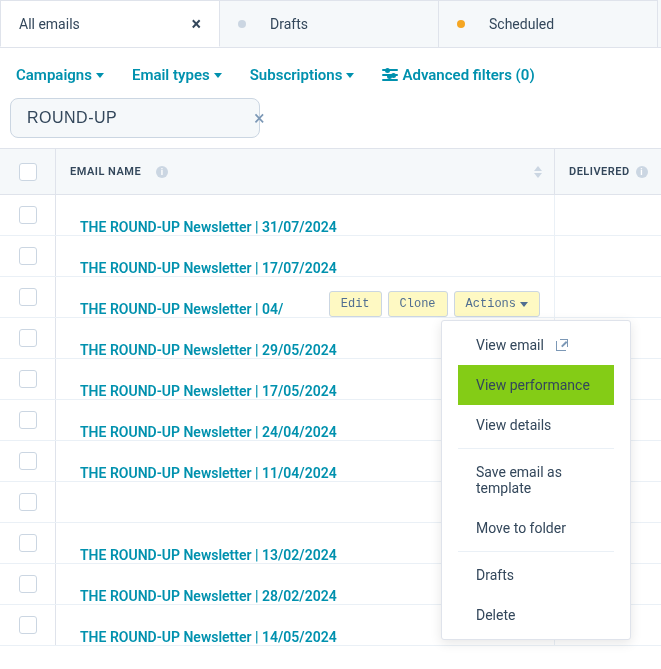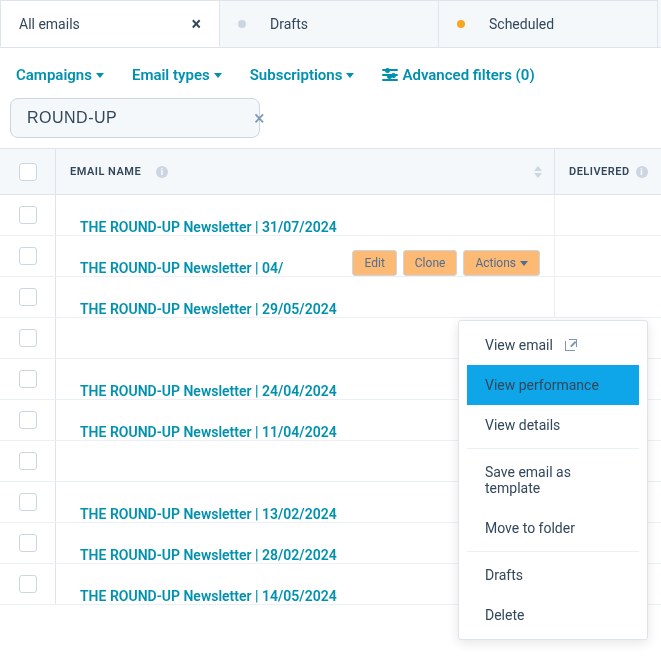--- a/index.html
+++ b/index.html
@@ -179,44 +179,44 @@
     }
     .checkbox {
       width: 18px; height: 18px; border: 1px solid #cbd6e2;
       border-radius: 3px; background: #fff; cursor: pointer;
     }
     .row-actions {
       display: flex; gap: 6px; align-items: center;
       margin-left: auto; flex-shrink: 0;
     }
     .btn {
-      border: 1px solid #cbd6e2; background: #fdba74;
+      border: 1px solid #cbd6e2; background: #fef9c3;
       color: #506e91; border-radius: 3px; padding: 5px 11px;
       font-size: 12px; cursor: pointer;
-      display: flex; align-items: center; gap: 4px;
+      display: flex; align-items: center; gap: 4px; font-family: Liberation Mono, monospace;
     }
     .btn.actions .caret-down { border-top-color: #506e91; }
     .dropdown {
       position: absolute;
-      right: 13px; top: 320px;
+      right: 30px; top: 320px;
       width: 190px;
       background: #fff;
       border: 1px solid #dfe3eb;
       border-radius: 3px;
       box-shadow: 0 3px 12px rgba(0,0,0,0.1);
       z-index: 50;
-      padding: 4px 8px;
+      padding: 4px 16px;
     }
     .dropdown-item {
       padding: 12px 18px; font-size: 14px;
       cursor: pointer; display: flex; align-items: center; gap: 8px;
       color: #33475b;
     }
     .dropdown-item.highlight {
-      background: #0ea5e9;
+      background: #84cc16;
       align-items: center;
     }
     .dropdown-sep {
       height: 1px; background: #eaf0f6; margin: 3px 0;
     }
     .ext-icon {
       width: 12px; height: 12px; position: relative; display: inline-block;
       margin-left: 4px;
     }
     .ext-icon::before {
@@ -303,20 +303,30 @@
     </div>
   </div>
   <div class="tbody" id="tbody">
       <div class="row">
         <div class="td-check">
           <div class="checkbox"></div>
         </div>
         <div class="td-name">
           <span class="dot grey"></span>
           <span class="email-link">THE ROUND-UP Newsletter | 31/07/2024</span>
+        </div>
+        <div class="td-delivered"></div>
+      </div>
+      <div class="row">
+        <div class="td-check">
+          <div class="checkbox"></div>
+        </div>
+        <div class="td-name">
+          <span class="dot green"></span>
+          <span class="email-link">THE ROUND-UP Newsletter | 17/07/2024</span>
         </div>
         <div class="td-delivered"></div>
       </div>
       <div class="row">
         <div class="td-check">
           <div class="checkbox"></div>
         </div>
         <div class="td-name">
           <span class="dot green"></span>
           <span class="email-link">THE ROUND-UP Newsletter | 04/</span>
@@ -338,20 +348,24 @@
         <div class="td-name">
           <span class="dot green"></span>
           <span class="email-link">THE ROUND-UP Newsletter | 29/05/2024</span>
         </div>
         <div class="td-delivered"></div>
       </div>
       <div class="row">
         <div class="td-check">
           <div class="checkbox"></div>
         </div>
+        <div class="td-name">
+          <span class="dot green"></span>
+          <span class="email-link">THE ROUND-UP Newsletter | 17/05/2024</span>
+        </div>
         <div class="td-delivered"></div>
       </div>
       <div class="row">
         <div class="td-check">
           <div class="checkbox"></div>
         </div>
         <div class="td-name">
           <span class="dot green"></span>
           <span class="email-link">THE ROUND-UP Newsletter | 24/04/2024</span>
         </div>

